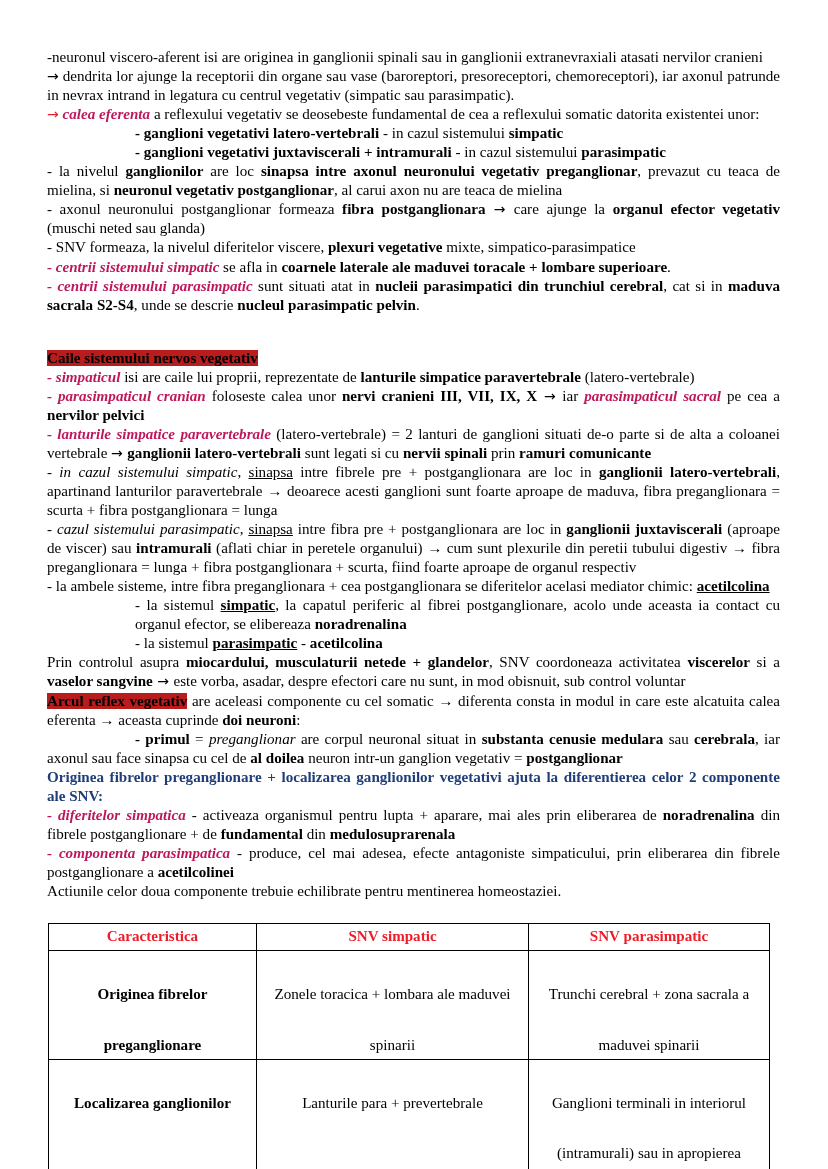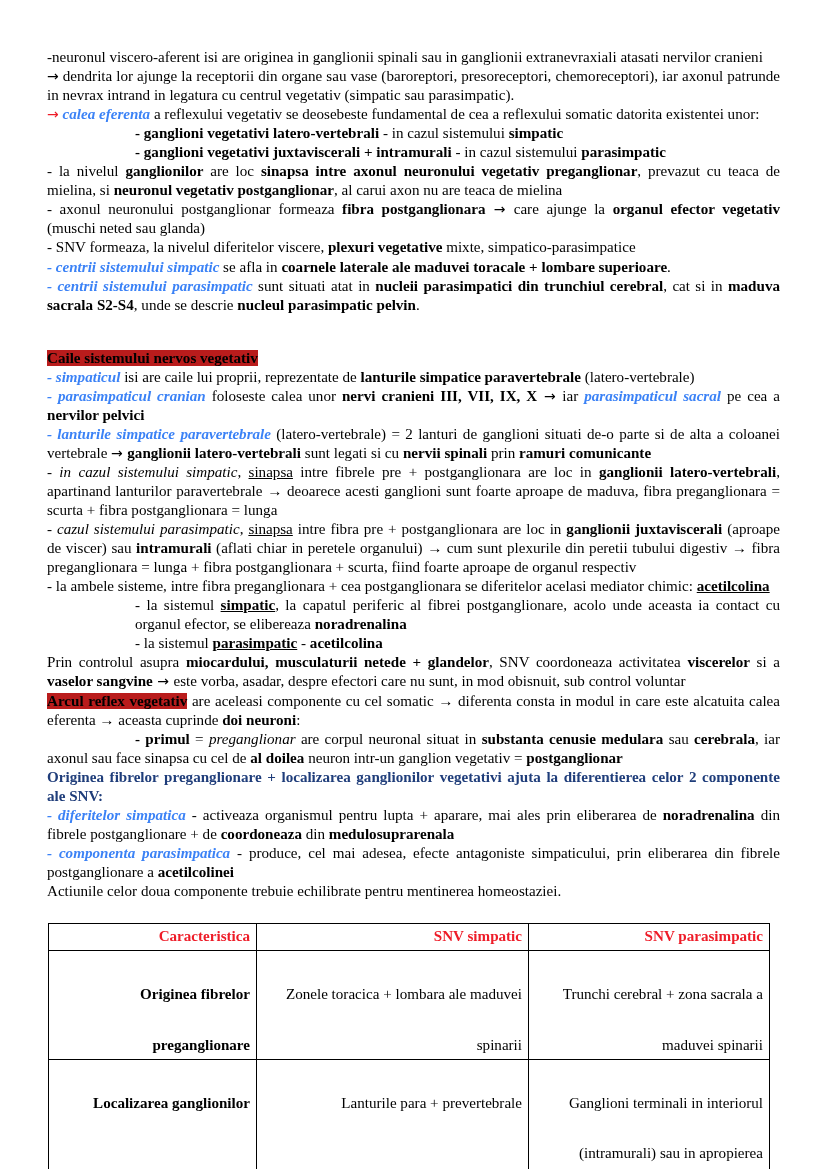--- a/index.html
+++ b/index.html
@@ -40,21 +40,21 @@
     margin: 0;
   }
   .indent2 {
     padding-left: 88px;
     text-align: left;
   }
   b, .b { font-weight: bold; }
   i, .i { font-style: italic; }
   .bi { font-weight: bold; }
   .red { color: #ee1c28; }
-  .redbi { color: #3b82f6; font-weight: bold; font-style: italic; }
+  .redbi { color: #be185d; font-weight: bold; font-style: italic; }
   .blue { color: #1f3d7a; font-weight: bold; }
   .u { text-decoration: underline; }
   .hl { background: #b91c1c; }
   .arrow { font-family: "DejaVu Sans", sans-serif; font-size: 14px; }
   .gap-lg { height: 34px; }
 
   
   .tbl-wrap {
     margin-top: 22px;
     padding-left: 1px;
@@ -63,21 +63,21 @@
     border-collapse: collapse;
     width: 721px;
     table-layout: fixed;
   }
   table.snv td, table.snv th {
     border: 1.4px solid #000000;
     padding: 3px 6px 4px 6px;
     vertical-align: top;
     font-size: 15.1px;
     line-height: 19.3px;
-    text-align: right;
+    text-align: center;
   }
   table.snv col.c1 { width: 208px; }
   table.snv col.c2 { width: 272px; }
   table.snv col.c3 { width: 241px; }
   table.snv th {
     font-weight: bold;
     color: #ee1c28;
   }
   table.snv td.rowhead {
     font-weight: bold;
@@ -131,21 +131,21 @@
     <p class="ln indent2"><span>- la sistemul </span><span class="bi u">parasimpatic</span><span> - </span><span class="b">acetilcolina</span></p>
 
     <p class="ln"><span>Prin controlul asupra </span><span class="b">miocardului, musculaturii netede + glandelor</span><span>, SNV coordoneaza activitatea </span><span class="bi">viscerelor</span><span> si a </span><span class="bi">vaselor sangvine</span><span class="arrow"> → </span><span>este vorba, asadar, despre efectori care nu sunt, in mod obisnuit, sub control voluntar</span></p>
 
     <p class="ln"><span class="b hl">Arcul reflex vegetativ</span><span> are aceleasi componente cu cel somatic → diferenta consta in modul in care este alcatuita calea eferenta → aceasta cuprinde </span><span class="bi">doi neuroni</span><span>:</span></p>
 
     <p class="ln"><span style="display:inline-block;width:88px"></span><span class="b">- </span><span class="b">primul</span><span> = </span><span class="i">preganglionar</span><span> are corpul neuronal situat in </span><span class="bi">substanta cenusie medulara</span><span> sau </span><span class="bi">cerebrala</span><span>, iar axonul sau face sinapsa cu cel de </span><span class="b">al doilea</span><span> neuron intr-un ganglion vegetativ = </span><span class="bi">postganglionar</span></p>
 
     <p class="ln"><span class="blue">Originea fibrelor preganglionare + localizarea ganglionilor vegetativi ajuta la diferentierea celor 2 componente ale SNV:</span></p>
 
-    <p class="ln"><span class="redbi">- diferitelor simpatica</span><span> - activeaza organismul pentru lupta + aparare, mai ales prin eliberarea de </span><span class="b">noradrenalina</span><span> din fibrele postganglionare + de </span><span class="b">coordoneaza</span><span> din </span><span class="b">medulosuprarenala</span></p>
+    <p class="ln"><span class="redbi">- diferitelor simpatica</span><span> - activeaza organismul pentru lupta + aparare, mai ales prin eliberarea de </span><span class="b">noradrenalina</span><span> din fibrele postganglionare + de </span><span class="b">fundamental</span><span> din </span><span class="b">medulosuprarenala</span></p>
 
     <p class="ln"><span class="redbi">- componenta parasimpatica</span><span> - produce, cel mai adesea, efecte antagoniste simpaticului, prin eliberarea din fibrele postganglionare a </span><span class="b">acetilcolinei</span></p>
 
     <p class="ln last"><span>Actiunile celor doua componente trebuie echilibrate pentru mentinerea homeostaziei.</span></p>
 
     <div class="tbl-wrap">
       <table class="snv">
         <colgroup>
           <col class="c1">
             <col class="c2">

